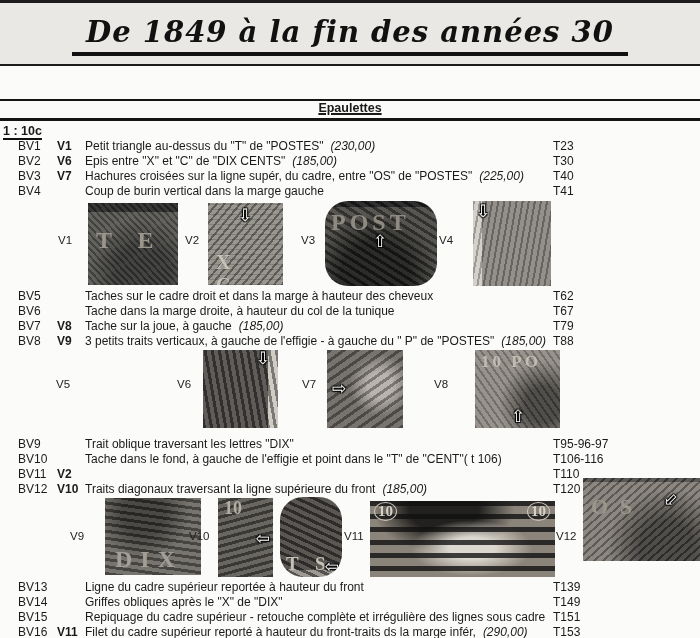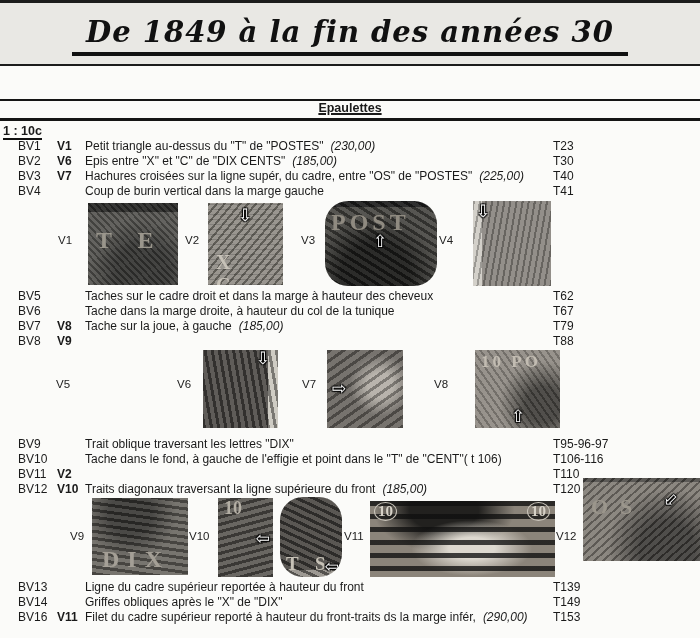--- a/index.html
+++ b/index.html
@@ -165,20 +165,21 @@
     </div>
     <div class="row">
       <span class="c-bv">BV7</span>
       <span class="c-v">V8</span>
       <span class="c-desc"><span>Tache sur la joue, à gauche</span><span class="c-price">(185,00)</span></span>
       <span class="c-t">T79</span>
     </div>
     <div class="row">
       <span class="c-bv">BV8</span>
       <span class="c-v">V9</span>
+      <span class="c-desc"><span>3 petits traits verticaux, à gauche de l'effigie - à gauche du " P" de "POSTES"</span><span class="c-price">(185,00)</span></span>
       <span class="c-t">T88</span>
     </div>
   </div>
 
   <span class="fig-label" style="left:56px;top:378px;">V5</span>
 
   <span class="fig-label" style="left:177px;top:378px;">V6</span>
   <div class="stamp s-v6" style="left:203px;top:350px;width:75px;height:78px;">
     <span class="arrow" style="right:8px;top:0px;">⇩</span>
   </div>
@@ -214,21 +215,21 @@
     </div>
     <div class="row">
       <span class="c-bv">BV12</span>
       <span class="c-v">V10</span>
       <span class="c-desc"><span>Traits diagonaux traversant la ligne supérieure du front</span><span class="c-price">(185,00)</span></span>
       <span class="c-t">T120</span>
     </div>
   </div>
 
   <span class="fig-label" style="left:70px;top:530px;">V9</span>
-  <div class="stamp s-v9" style="left:92px;top:498px;width:96px;height:77px;">
+  <div class="stamp s-v9" style="left:105px;top:498px;width:96px;height:77px;">
     <span class="lt" style="left:10px;bottom:2px;font-size:24px;color:#a49f96;letter-spacing:8px;">DIX</span>
   </div>
 
   <span class="fig-label" style="left:189px;top:530px;">V10</span>
   <div class="stamp s-v10a" style="left:218px;top:498px;width:55px;height:79px;">
     <span class="lt" style="left:6px;top:0px;font-size:18px;color:#b3aea4;">10</span>
     <span class="arrow" style="right:3px;top:32px;">⇦</span>
   </div>
   <div class="stamp s-v10b" style="left:280px;top:497px;width:62px;height:80px;">
     <span class="lt" style="left:6px;bottom:2px;font-size:19px;color:#c6c1b6;letter-spacing:6px;">T S</span>
@@ -254,20 +255,26 @@
       <span class="c-desc"><span>Ligne du cadre supérieur reportée à hauteur du front</span><span class="c-price"></span></span>
       <span class="c-t">T139</span>
     </div>
     <div class="row">
       <span class="c-bv">BV14</span>
       <span class="c-v"></span>
       <span class="c-desc"><span>Griffes obliques après le "X" de "DIX"</span><span class="c-price"></span></span>
       <span class="c-t">T149</span>
     </div>
     <div class="row">
+      <span class="c-bv">BV15</span>
+      <span class="c-v"></span>
+      <span class="c-desc"><span>Repiquage du cadre supérieur - retouche complète et irrégulière des lignes sous cadre</span><span class="c-price"></span></span>
+      <span class="c-t">T151</span>
+    </div>
+    <div class="row">
       <span class="c-bv">BV16</span>
       <span class="c-v">V11</span>
       <span class="c-desc"><span>Filet du cadre supérieur reporté à hauteur du front-traits ds la marge infér,</span><span class="c-price">(290,00)</span></span>
       <span class="c-t">T153</span>
     </div>
   </div>
 
 </div>
 
 </body></html>

